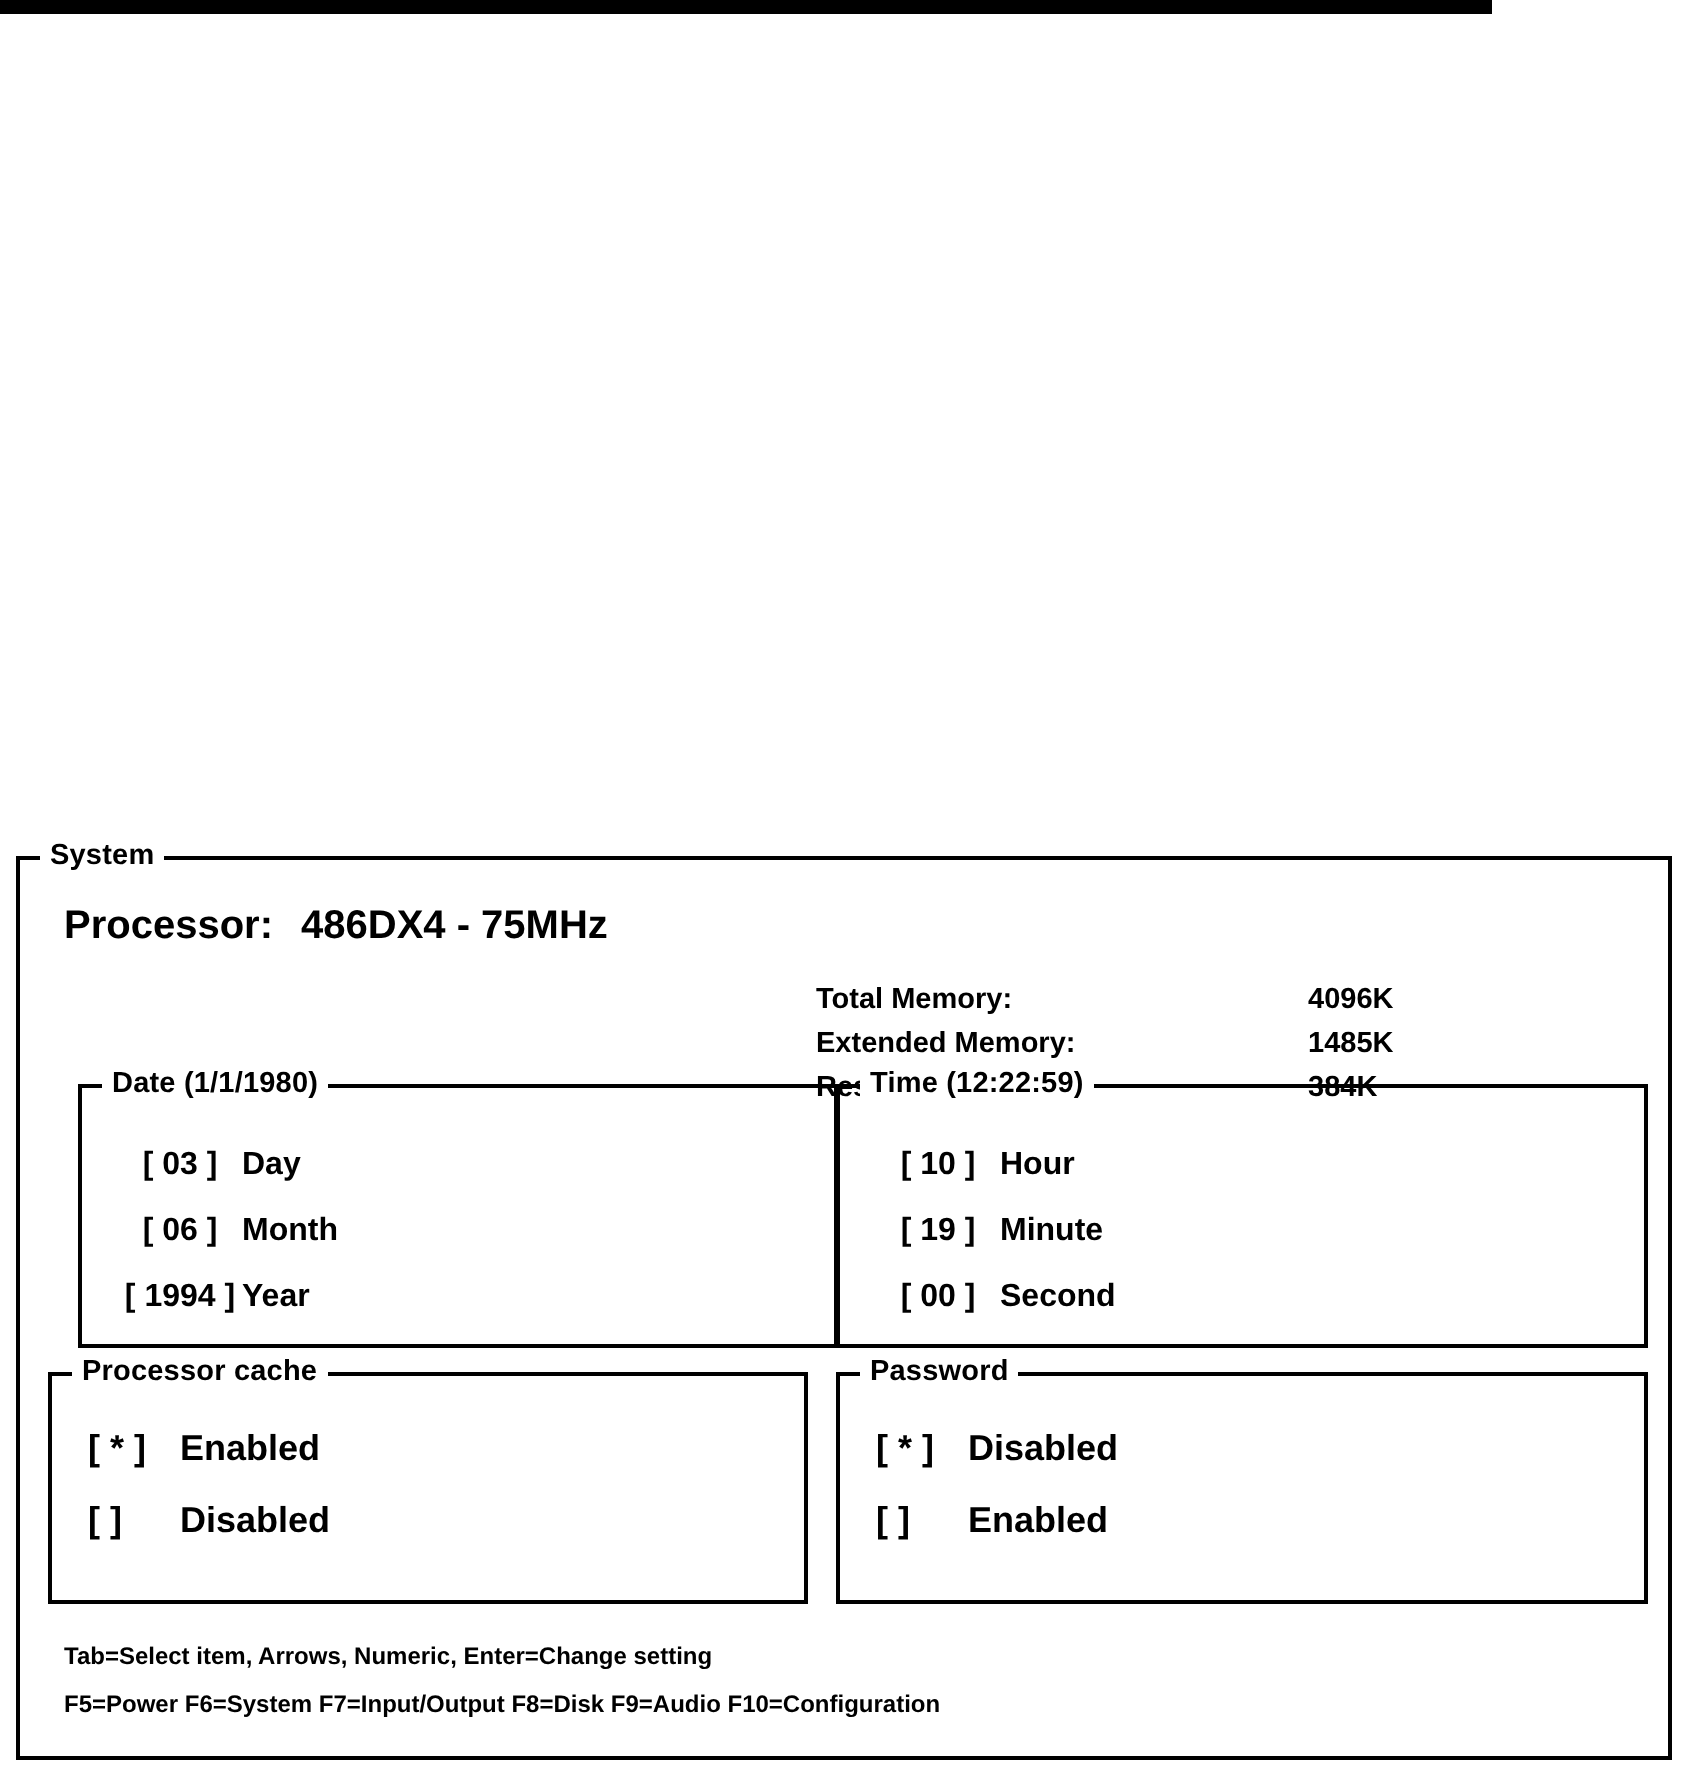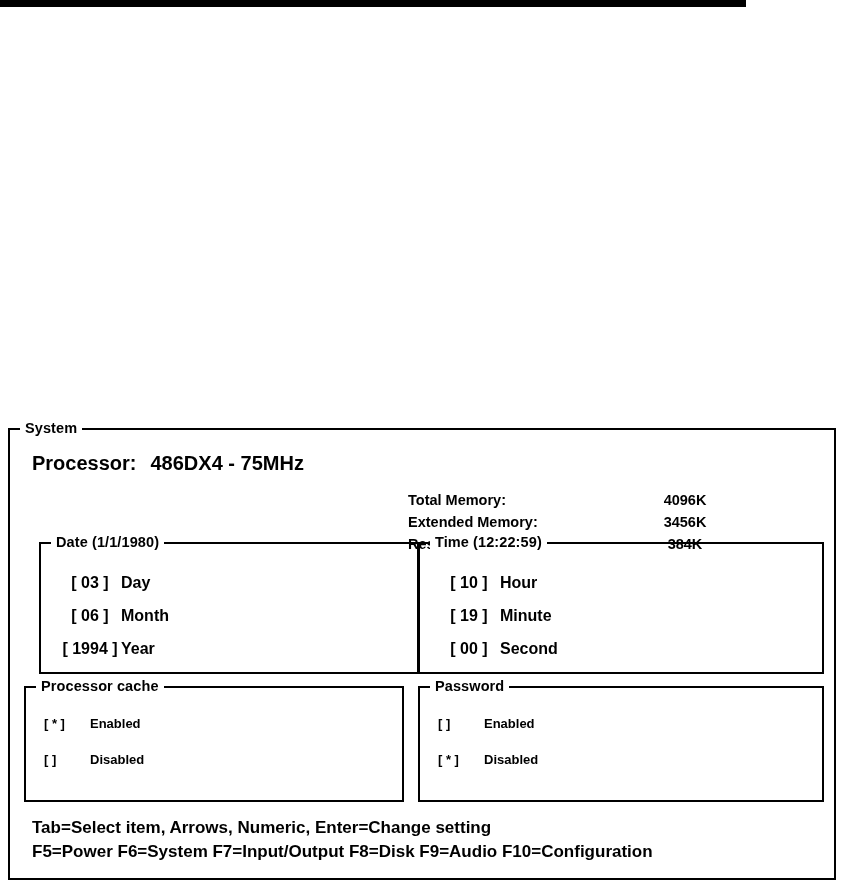--- a/index.html
+++ b/index.html
@@ -81,21 +81,21 @@
     white-space: nowrap;
   }
   #memory-table .mem-label {
     display: inline-block;
     width: 246px;
     margin-top: 41px;
   }
   #memory-table .mem-value {
     display: inline-block;
     width: 62px;
-    text-align: center;
+    text-align: left;
   }
 
   
   #date-group {
     left: 29px;
     top: 112px;
     width: 380px;
     height: 132px;
   }
   #time-group {
@@ -137,41 +137,41 @@
     text-align: center;
   }
   .field-label {
     display: inline-block;
   }
 
   .option-list {
     position: absolute;
     left: 18px;
     top: 18px;
-    font-size: 13px;
+    font-size: 18px;
     font-weight: bold;
   }
   .option-row {
     display: block;
     height: 36px;
     line-height: 36px;
     white-space: nowrap;
   }
   .option-box {
     display: inline-block;
     width: 46px;
     text-align: left;
   }
 
   
   #key-legend {
     position: absolute;
     left: 22px;
     top: 386px;
-    font-size: 17px;
+    font-size: 12px;
     font-weight: bold;
   }
   #key-legend .legend-line {
     display: block;
     height: 24px;
     line-height: 24px;
     white-space: nowrap;
   }
 </style>
 </head>
@@ -186,21 +186,21 @@
 
     <div id="processor-line">
       <span class="proc-label">Processor:</span><span>486DX4 - 75MHz</span>
     </div>
 
     <div id="memory-table">
       <span class="mem-row">
         <span class="mem-label">Total Memory:</span><span class="mem-value">4096K</span>
       </span>
       <span class="mem-row">
-        <span class="mem-label">Extended Memory:</span><span class="mem-value">3456K</span>
+        <span class="mem-label">Extended Memory:</span><span class="mem-value">1485K</span>
       </span>
       <span class="mem-row">
         <span class="mem-label">Reserved</span><span class="mem-value">384K</span>
       </span>
     </div>
 
     <div class="group" id="date-group">
       <span class="group-title">Date  (1/1/1980)</span>
       <div class="field-list">
         <span class="field-row">
@@ -239,24 +239,24 @@
         <span class="option-row">
           <span class="option-box">[   ]</span><span>Disabled</span>
         </span>
       </div>
     </div>
 
     <div class="group" id="password-group">
       <span class="group-title">Password</span>
       <div class="option-list">
         <span class="option-row">
+          <span class="option-box">[ * ]</span><span>Disabled</span>
+        </span>
+        <span class="option-row">
           <span class="option-box">[   ]</span><span>Enabled</span>
-        </span>
-        <span class="option-row">
-          <span class="option-box">[ * ]</span><span>Disabled</span>
         </span>
       </div>
     </div>
 
     <div id="key-legend">
       <span class="legend-line">Tab=Select item,  Arrows, Numeric, Enter=Change setting</span>
       <span class="legend-line">F5=Power  F6=System  F7=Input/Output  F8=Disk  F9=Audio  F10=Configuration</span>
     </div>
 
   </div>

